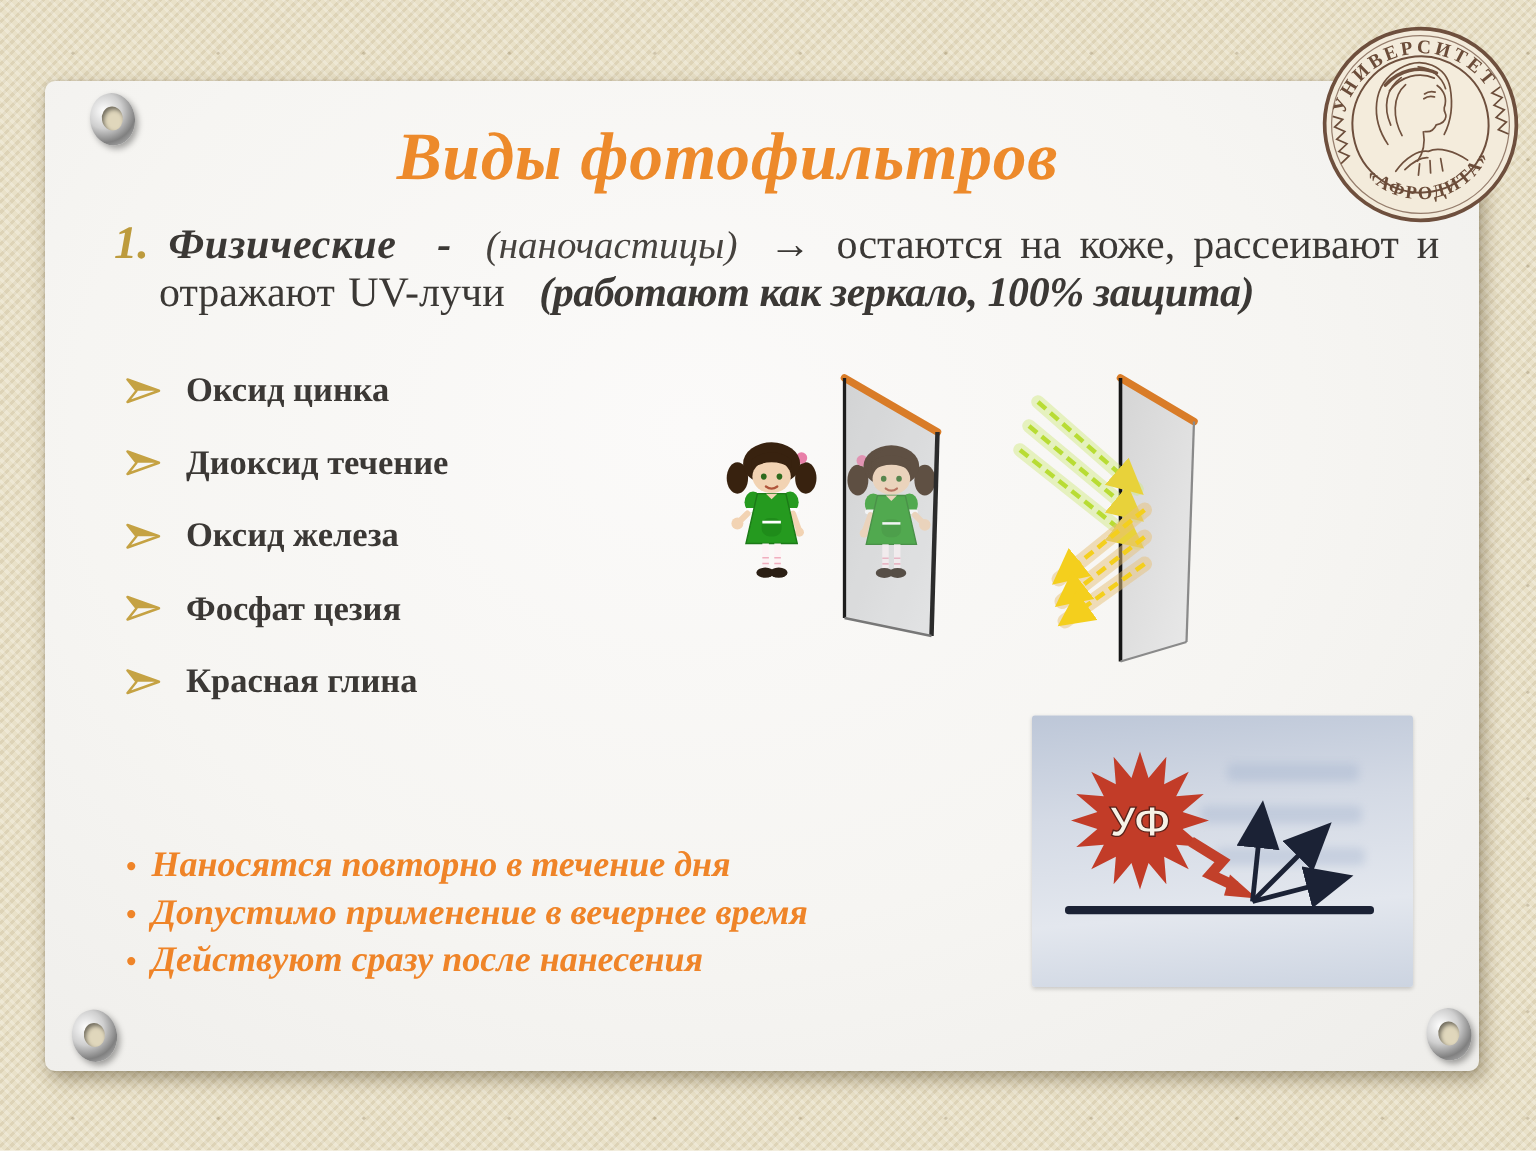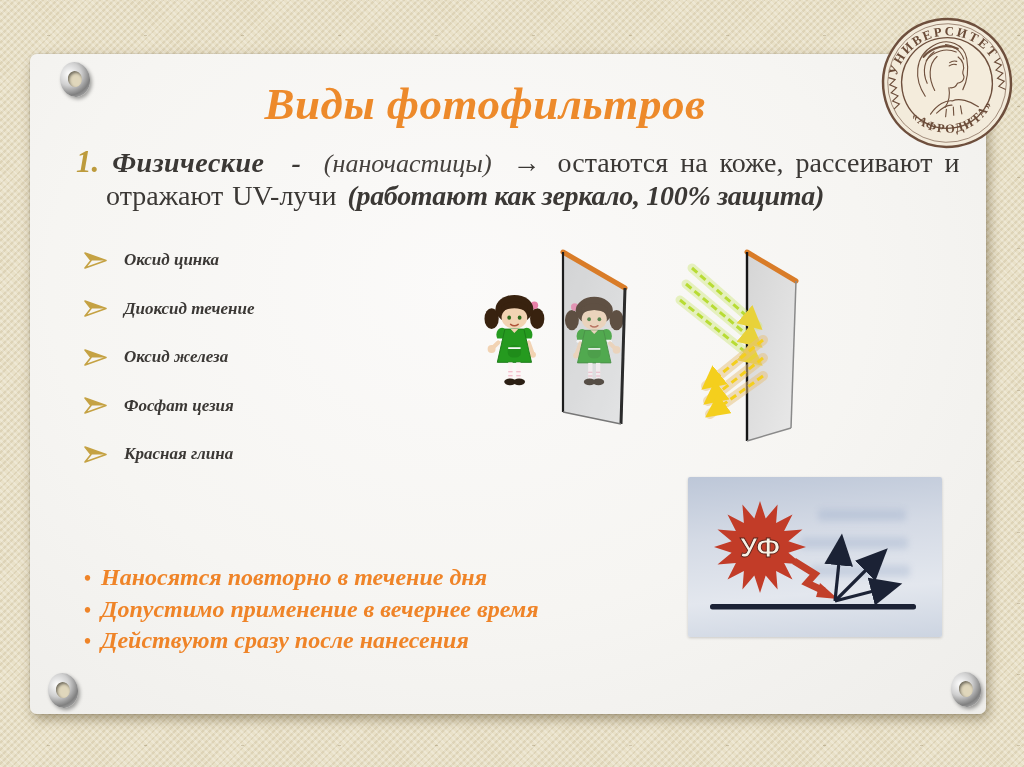--- a/index.html
+++ b/index.html
@@ -41,40 +41,40 @@
     position:absolute;left:46px;top:92px;right:24px;
     font-size:28px;line-height:32px;color:#3B3835;
   }
   .intro .num{color:#BD9B3D;font-weight:bold;font-style:italic;font-size:31px;margin-right:6px;}
   .intro .term{font-weight:bold;font-style:italic;margin-right:20px;letter-spacing:.5px;}
   .intro .dash{font-style:italic;margin-right:16px;font-weight:bold;}
   .intro .nano{font-style:italic;font-size:26px;margin-right:14px;color:#46423e;}
   .intro .arrow{margin-right:10px;}
   .intro .rest{word-spacing:5px;}
   .intro .line2{display:block;margin-left:30px;}
-  .intro .l2normal{margin-right:4px;word-spacing:2px;}
+  .intro .l2normal{margin-right:16px;word-spacing:2px;}
   .intro .l2bold{font-weight:bold;font-style:italic;letter-spacing:-0.3px;}
   .filters{
     position:absolute;left:54px;top:182px;list-style:none;margin:0;padding:0;
   }
   .filters li{
     height:48.5px;display:flex;align-items:center;
-    font-size:17px;font-weight:bold;font-style:italic;color:#3B3835;
+    font-size:23px;font-weight:bold;color:#3B3835;
   }
   .filters .abullet{width:24px;height:19px;margin-right:16px;flex:0 0 auto;}
   .notes{
     position:absolute;left:42px;top:496px;list-style:none;margin:12px;padding:0;
   }
   .notes li{
     font-size:24px;line-height:30.5px;font-weight:bold;font-style:italic;color:#EF8428;
   }
   .notes li::before{content:"•";font-size:20px;margin-right:10px;font-style:normal;}
   .illustration{position:absolute;left:430px;top:186px;}
   .uvbox{
-    position:absolute;left:658px;top:423px;width:254px;height:160px;
+    position:absolute;left:658px;top:423px;width:254px;height:181px;
     background:linear-gradient(175deg,#bdc7d8 0%,#d4dae5 35%,#e3e7ee 70%,#ccd4e1 100%);
     border-radius:2px;box-shadow:0 1px 3px rgba(0,0,0,.18);overflow:hidden;
   }
   .uvbox .ghost{position:absolute;background:#8fa3c4;opacity:.28;filter:blur(3px);border-radius:4px;}
   .uvbox svg{position:absolute;left:0;top:0;}
   .logo{position:absolute;left:880px;top:16px;width:134px;height:134px;transform:rotate(-10deg);}
 </style>
 </head>
 <body>
 

